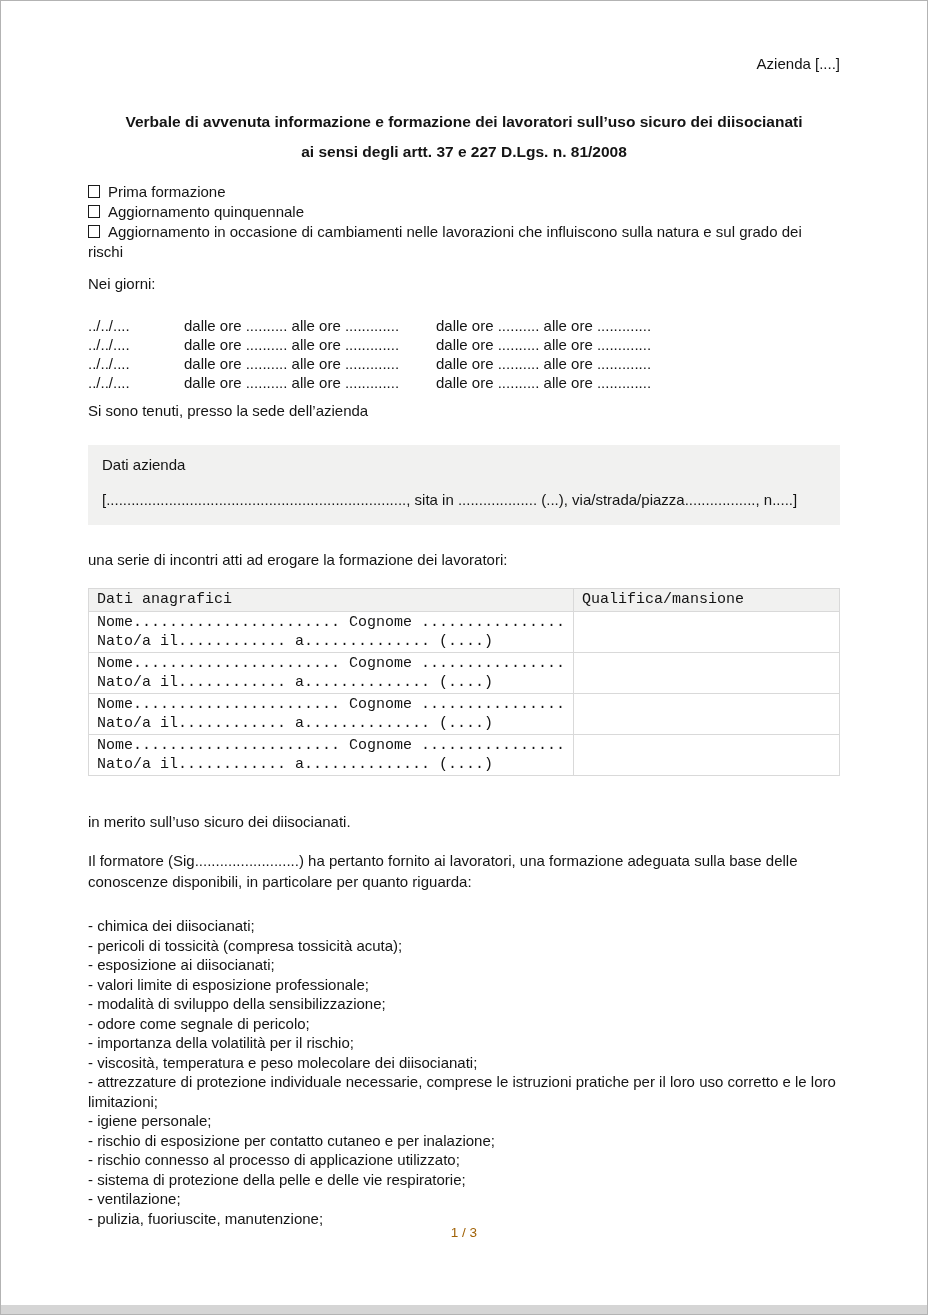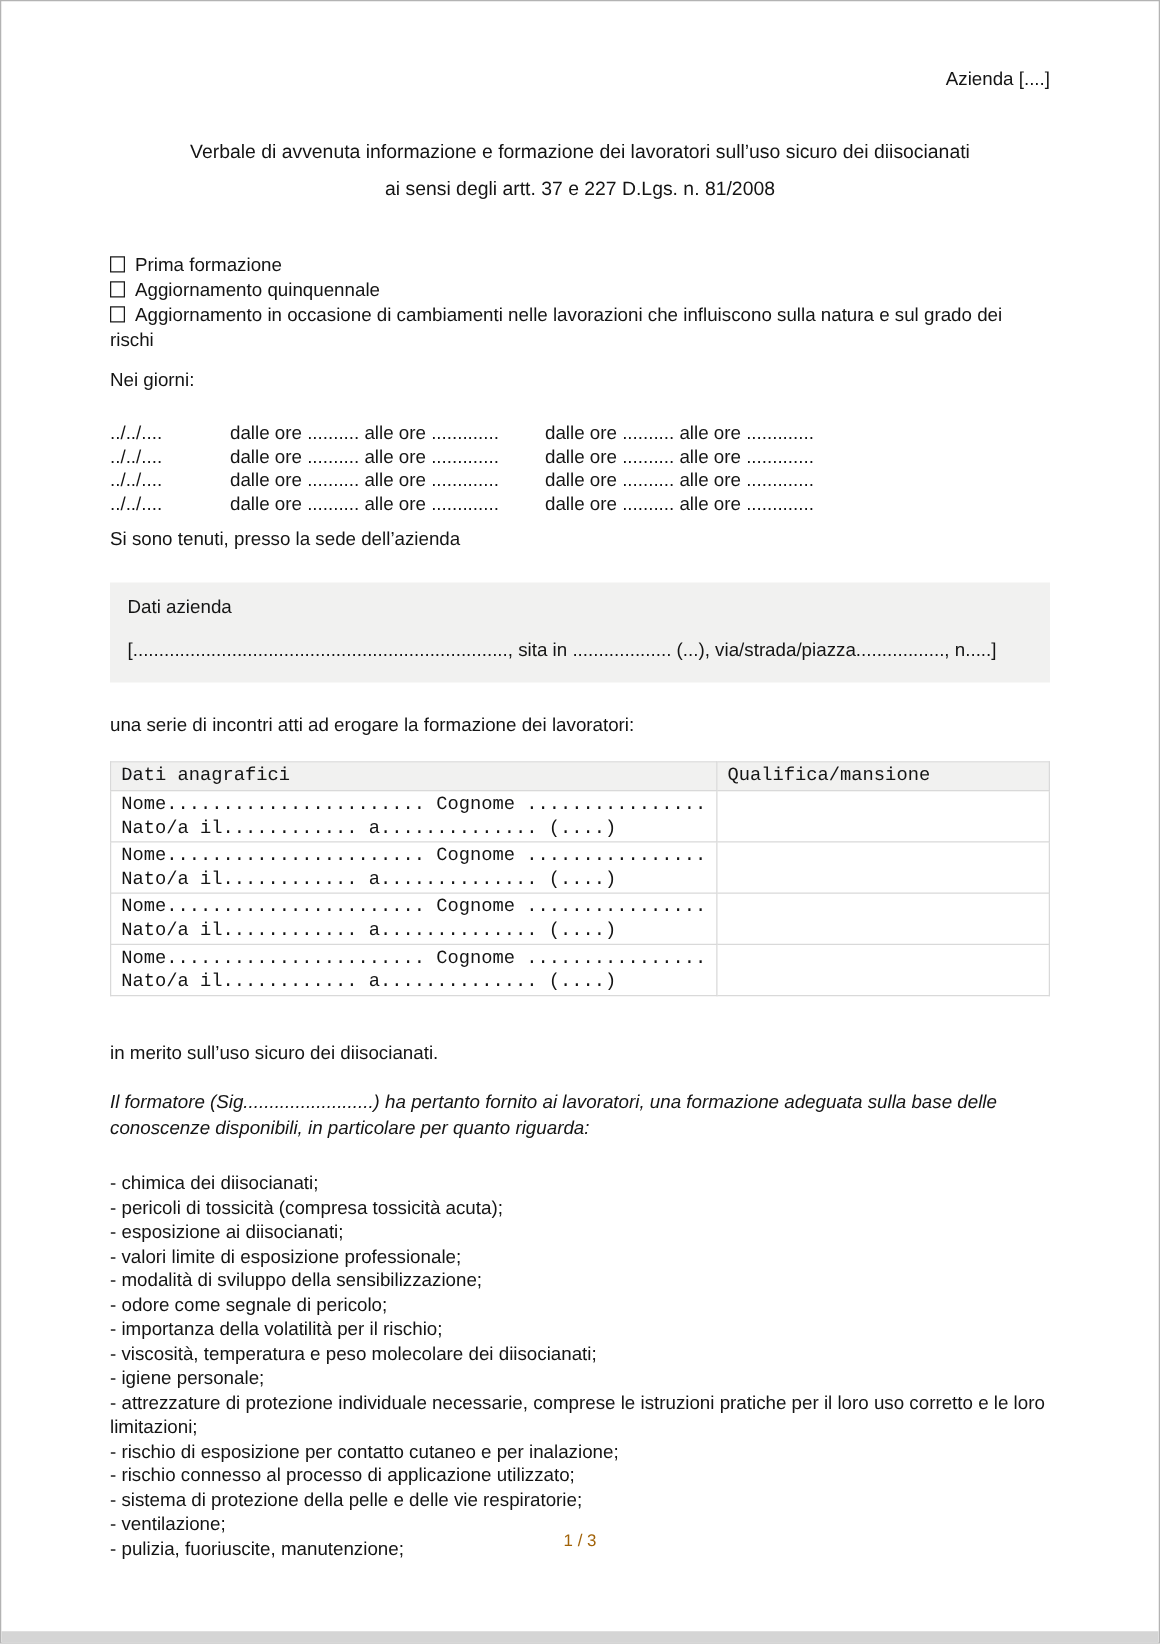--- a/index.html
+++ b/index.html
@@ -20,23 +20,23 @@
   }
   .content { padding:0 87px; }
 
   .header-right {
     padding-top:54px;
     text-align:right;
     line-height:18px;
   }
 
   .title-block { margin-top:34px; text-align:center; }
-  .title-line { font-weight:normal; font-size:15.5px; line-height:30px;text-align:center; }
-
-  .check-group { margin-top:36px; line-height:20px; }
+  .title-line { font-weight:bold; font-size:15.5px; line-height:30px;text-align:center; }
+
+  .check-group { margin-top:15px; line-height:20px; }
   .check-line { }
   .cb {
     display:inline-block;
     width:10px; height:11px;
     border:1px solid #1a1a1a;
     margin-right:8px;
     vertical-align:-1px;
     background:#fff;
   }
 
@@ -73,21 +73,21 @@
     padding:1px 8px;
     vertical-align:top;
     font-family:Liberation Mono, monospace;
   }
   table.attendees th { background:#f1f1f0; line-height:20px; }
   table.attendees td { line-height:19px; }
   .col-anagrafici { width:42%; }
   .cell-two-lines div { white-space:nowrap; }
 
   .in-merito { margin-top:36px; line-height:20px; }
-  .trainer { margin-top:18px; line-height:21px;font-style:italic; }
+  .trainer { margin-top:18px; line-height:21px; }
 
   .section-heading { margin-top:12px; line-height:20px; }
   .section-heading .label { color:#4472C4; }
 
   .topics { margin-top:24px; line-height:19.5px; }
 
   .footer {
     position:absolute; left:0; right:0; top:1224px;
     text-align:center;
     font-size:13.5px; color:#a16207;
@@ -202,22 +202,22 @@
 
     <div class="topics">
       <div>- chimica dei diisocianati;</div>
       <div>- pericoli di tossicità (compresa tossicità acuta);</div>
       <div>- esposizione ai diisocianati;</div>
       <div>- valori limite di esposizione professionale;</div>
       <div>- modalità di sviluppo della sensibilizzazione;</div>
       <div>- odore come segnale di pericolo;</div>
       <div>- importanza della volatilità per il rischio;</div>
       <div>- viscosità, temperatura e peso molecolare dei diisocianati;</div>
+      <div>- attrezzature di protezione individuale necessarie, comprese le istruzioni pratiche per il loro uso corretto e le loro limitazioni;</div>
       <div>- igiene personale;</div>
-      <div>- attrezzature di protezione individuale necessarie, comprese le istruzioni pratiche per il loro uso corretto e le loro limitazioni;</div>
       <div>- rischio di esposizione per contatto cutaneo e per inalazione;</div>
       <div>- rischio connesso al processo di applicazione utilizzato;</div>
       <div>- sistema di protezione della pelle e delle vie respiratorie;</div>
       <div>- ventilazione;</div>
       <div>- pulizia, fuoriuscite, manutenzione;</div>
     </div>
 
   </div>
 
   <div class="footer">1 / 3</div>

